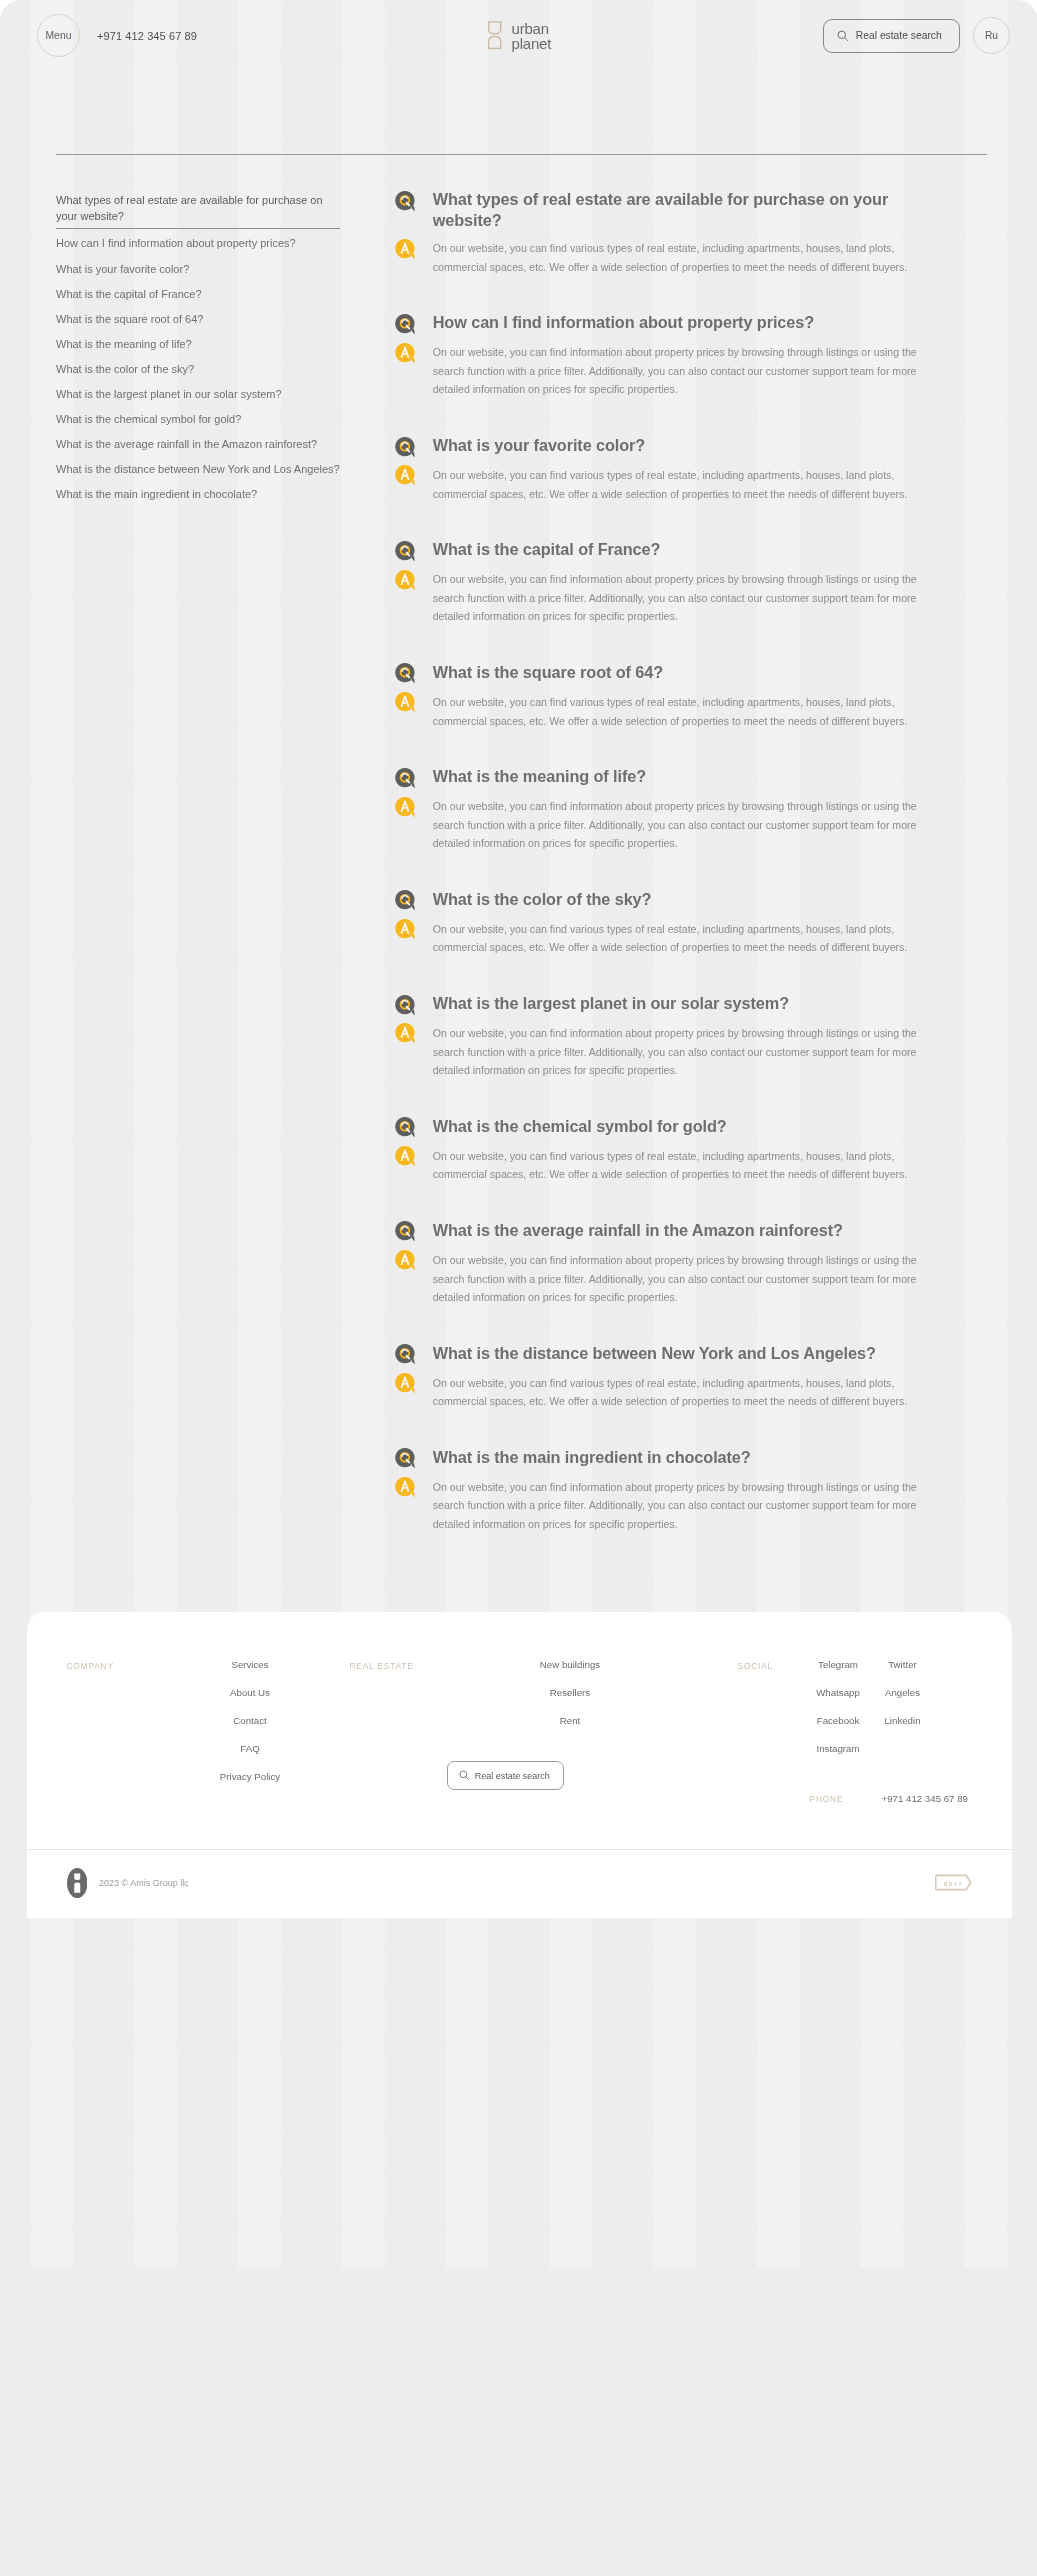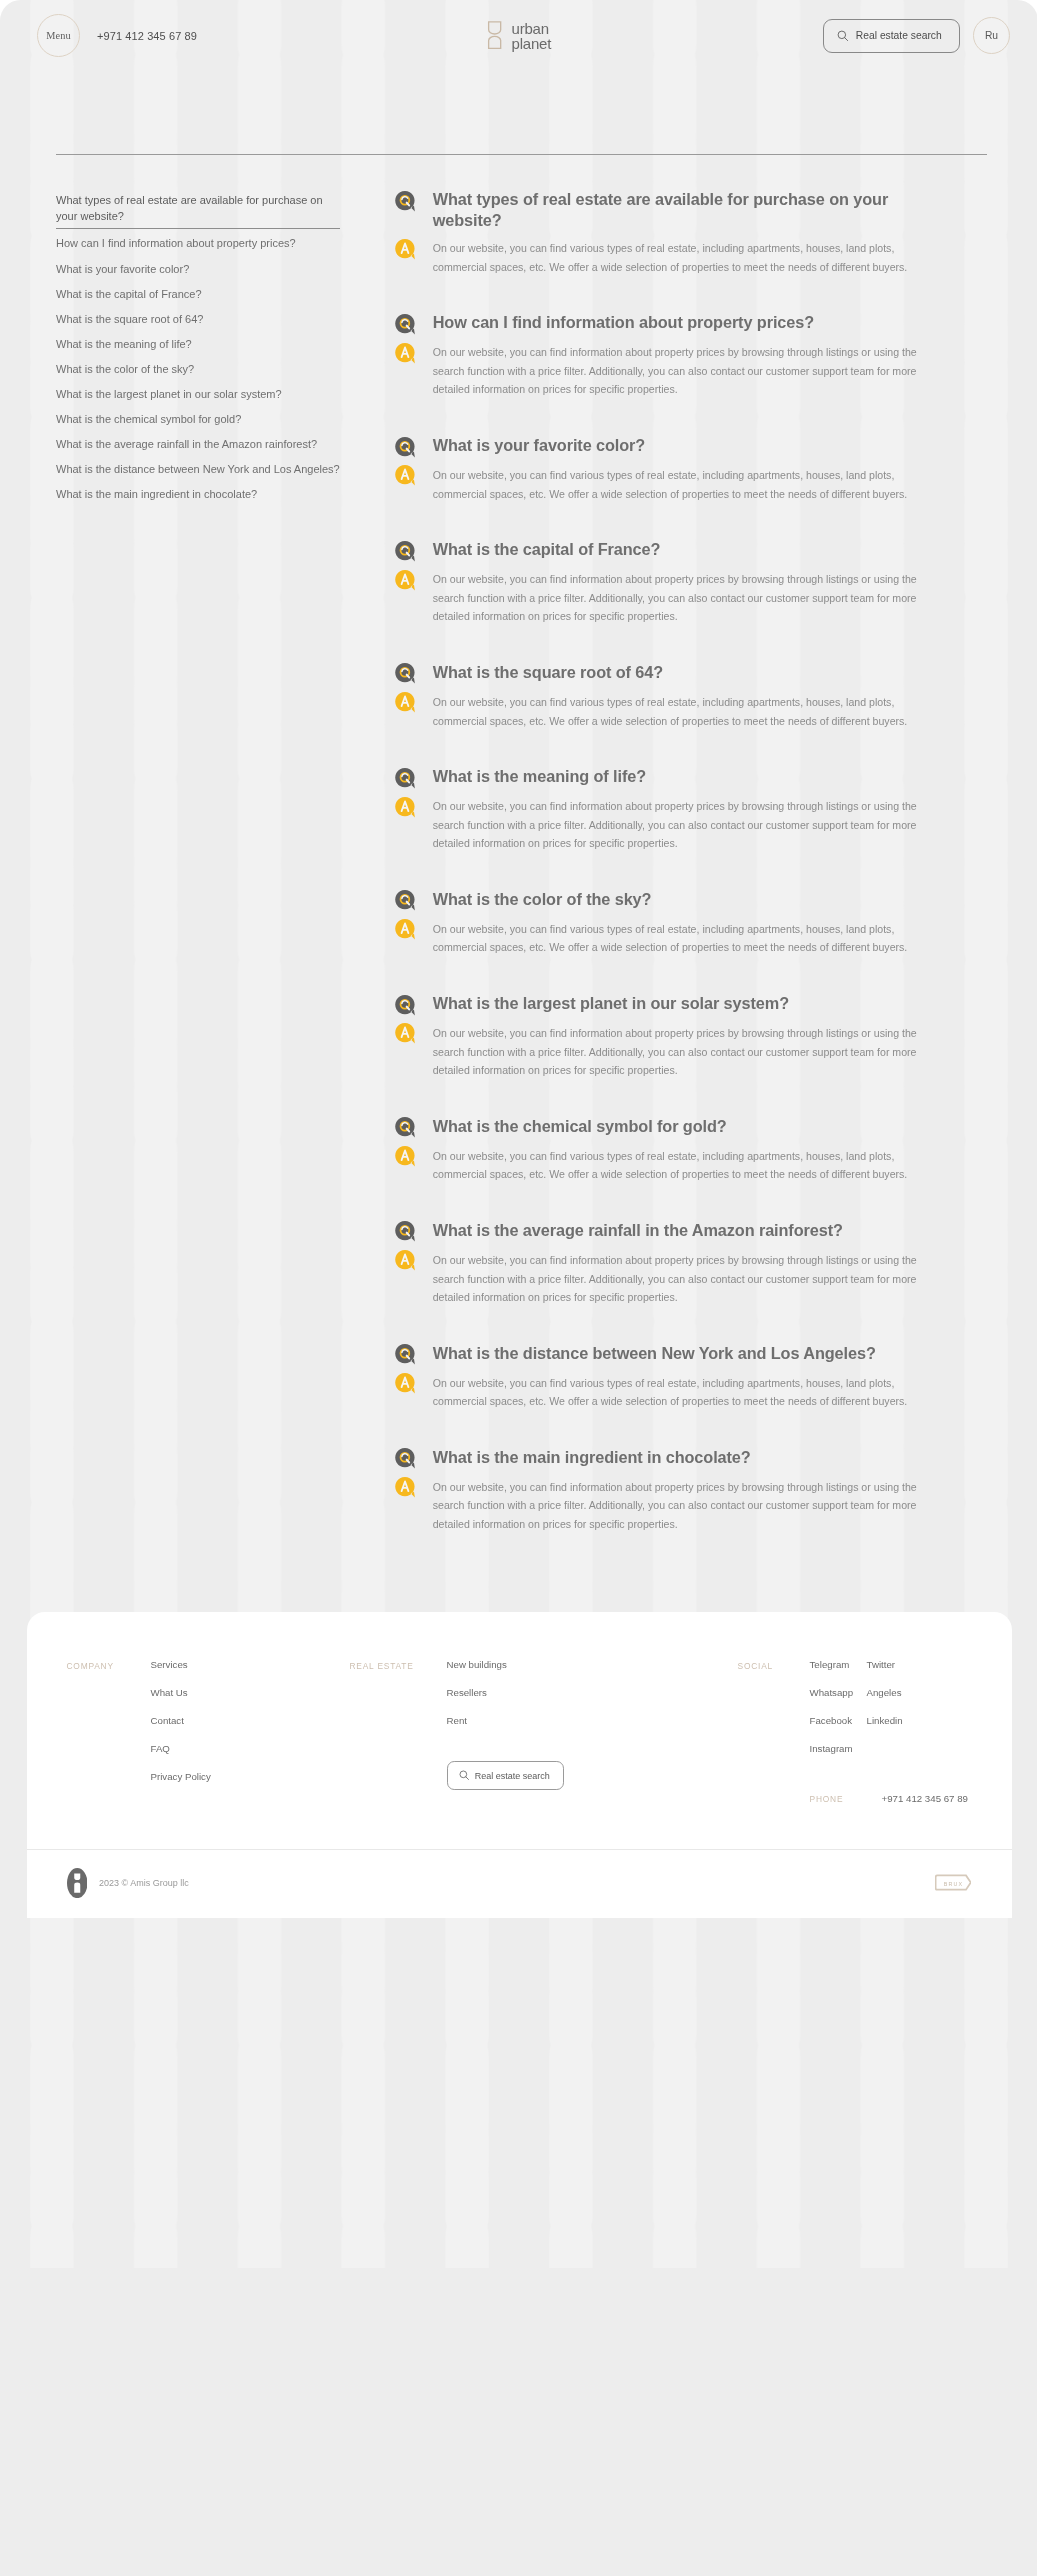--- a/index.html
+++ b/index.html
@@ -43,21 +43,20 @@
   .menu-circle {
     width: 43px; height: 43px;
     border-radius: 50%;
     border: 0.6px solid #ddd2c4;
     display: flex; align-items: center; justify-content: center;
     font-size: 10.3px;
     color: #5e5e5e;
     letter-spacing: 0.1px;
     cursor: pointer;
     flex: 0 0 auto;
-    font-family: Liberation Serif, serif;
   }
   .header-phone {
     margin-left: 17px;
     font-size: 11px;
     color: #4e4e4e;
     letter-spacing: 0.1px;
     white-space: nowrap;
   }
   .brand {
     position: absolute;
@@ -219,20 +218,21 @@
 
   .flink-col {
     display: flex; flex-direction: column;
     gap: 17px;
   }
   .flink {
     font-size: 9.7px;
     color: #6b6b6b;
     cursor: pointer;
     white-space: nowrap;
+    text-align: center;
   }
   .col-company-links { width: 199px; flex: 0 0 199px; }
   .col-realestate { width: 247px; flex: 0 0 247px; }
   .col-social-a { width: 57px; flex: 0 0 57px; }
   .col-social-b { width: 72px; flex: 0 0 72px; }
 
   .footer-search {
     display: inline-flex; align-items: center; gap: 6px;
     height: 29px;
     padding: 0 13.3px 0 11px;
@@ -642,21 +642,21 @@
   </div>
       </div>
   </div>
 
   <div class="footer-panel">
     <div class="footer-cols">
 
       <div class="fcol-label company">COMPANY</div>
       <div class="flink-col col-company-links" id="footer-company">
           <a class="flink">Services</a>
-          <a class="flink">What Us</a>
+          <a class="flink">About Us</a>
           <a class="flink">Contact</a>
           <a class="flink">FAQ</a>
           <a class="flink">Privacy Policy</a>
         </div>
 
       <div class="fcol-label realestate">REAL ESTATE</div>
       <div class="col-realestate">
         <div class="flink-col" id="footer-realestate">
             <a class="flink">New buildings</a>
             <a class="flink">Resellers</a>

